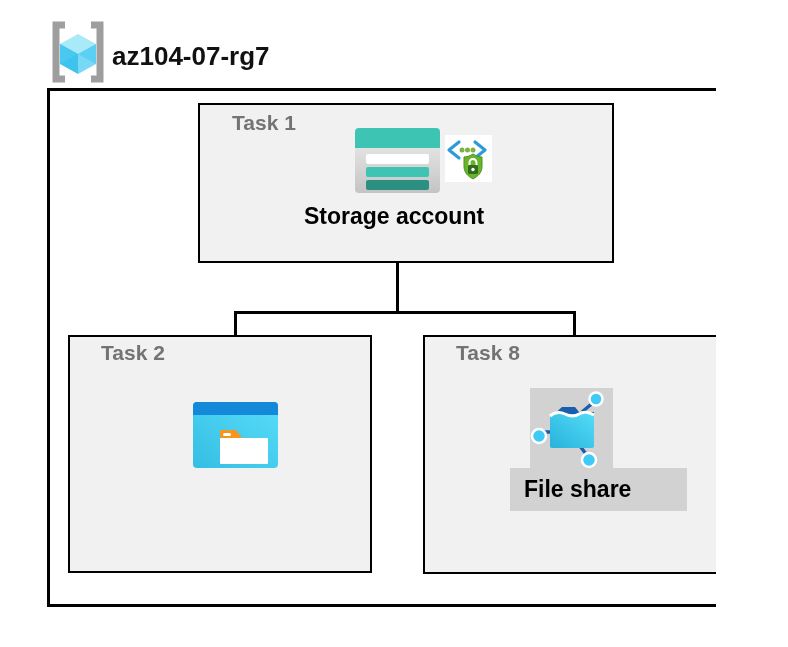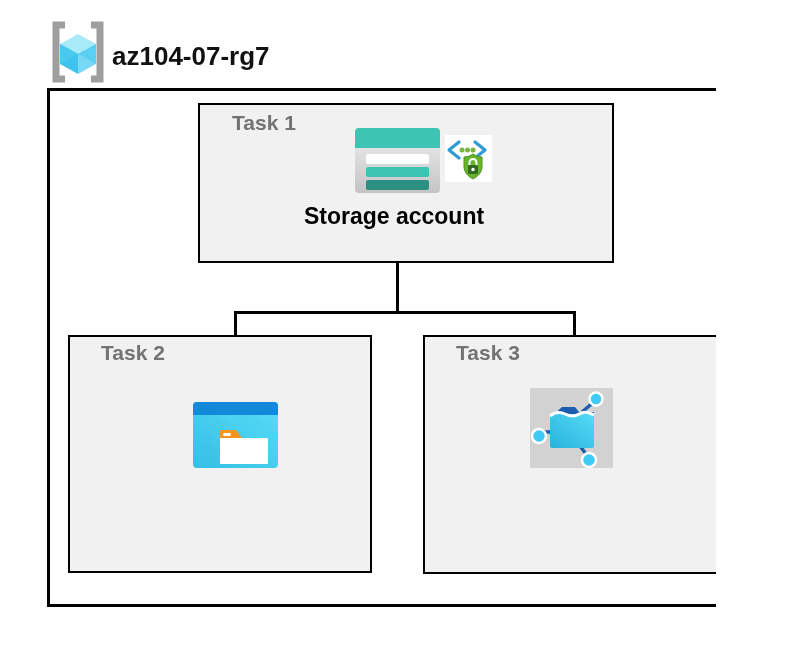--- a/index.html
+++ b/index.html
@@ -115,21 +115,21 @@
       <rect x="0" y="0" width="85" height="66" rx="4" fill="url(#bcCyan)"></rect>
       <path d="M0 13 V4 a4 4 0 0 1 4 -4 h77 a4 4 0 0 1 4 4 v9 z" fill="#1488d9"></path>
       <rect x="27" y="36" width="48" height="26" rx="1" fill="#ffffff"></rect>
       <path d="M27 28 h16 l6 8 h-22 z" fill="#f7941e"></path>
       <rect x="30" y="31" width="8" height="3" rx="1.5" fill="#ffffff"></rect>
     </svg>
 
   </div>
 
   <div class="task-box task3">
-    <div class="task-label">Task 3</div>
+    <div class="task-label">Task 8</div>
 
     <div class="fs-icon-bg">
       <svg class="fs-icon" viewBox="0 0 83 80">
         <defs>
           <linearGradient id="fsCyan" x1="0" y1="1" x2="1" y2="0">
             <stop offset="0" stop-color="#29b2db"></stop>
               <stop offset="1" stop-color="#53dbf8"></stop>
           </linearGradient>
         </defs>
         <line x1="52" y1="24" x2="65" y2="13" stroke="#1b5ead" stroke-width="3.5"></line>
@@ -137,15 +137,18 @@
         <line x1="50" y1="58" x2="59" y2="70" stroke="#1b5ead" stroke-width="3.5"></line>
         <path d="M22 28 l10 -9 h13 l4 5 h15 v8 h-42 z" fill="#1b5ead"></path>
         <rect x="20" y="26" width="44" height="34" rx="2" fill="url(#fsCyan)"></rect>
         <path d="M20 28 q7 -6 15 -2 q8 4 14 0 q7 -4 15 1" fill="none" stroke="#ffffff" stroke-width="3"></path>
         <circle cx="66" cy="11" r="6.5" fill="#3ecbf5" stroke="#ffffff" stroke-width="2.5"></circle>
         <circle cx="9" cy="48" r="7" fill="#3ecbf5" stroke="#ffffff" stroke-width="2.5"></circle>
         <circle cx="59" cy="72" r="7" fill="#3ecbf5" stroke="#ffffff" stroke-width="2.5"></circle>
       </svg>
     </div>
 
+    <div class="fs-label-bg">
+      <div class="fs-label">File share</div>
+    </div>
   </div>
 
 </div>
 
 </body></html>

